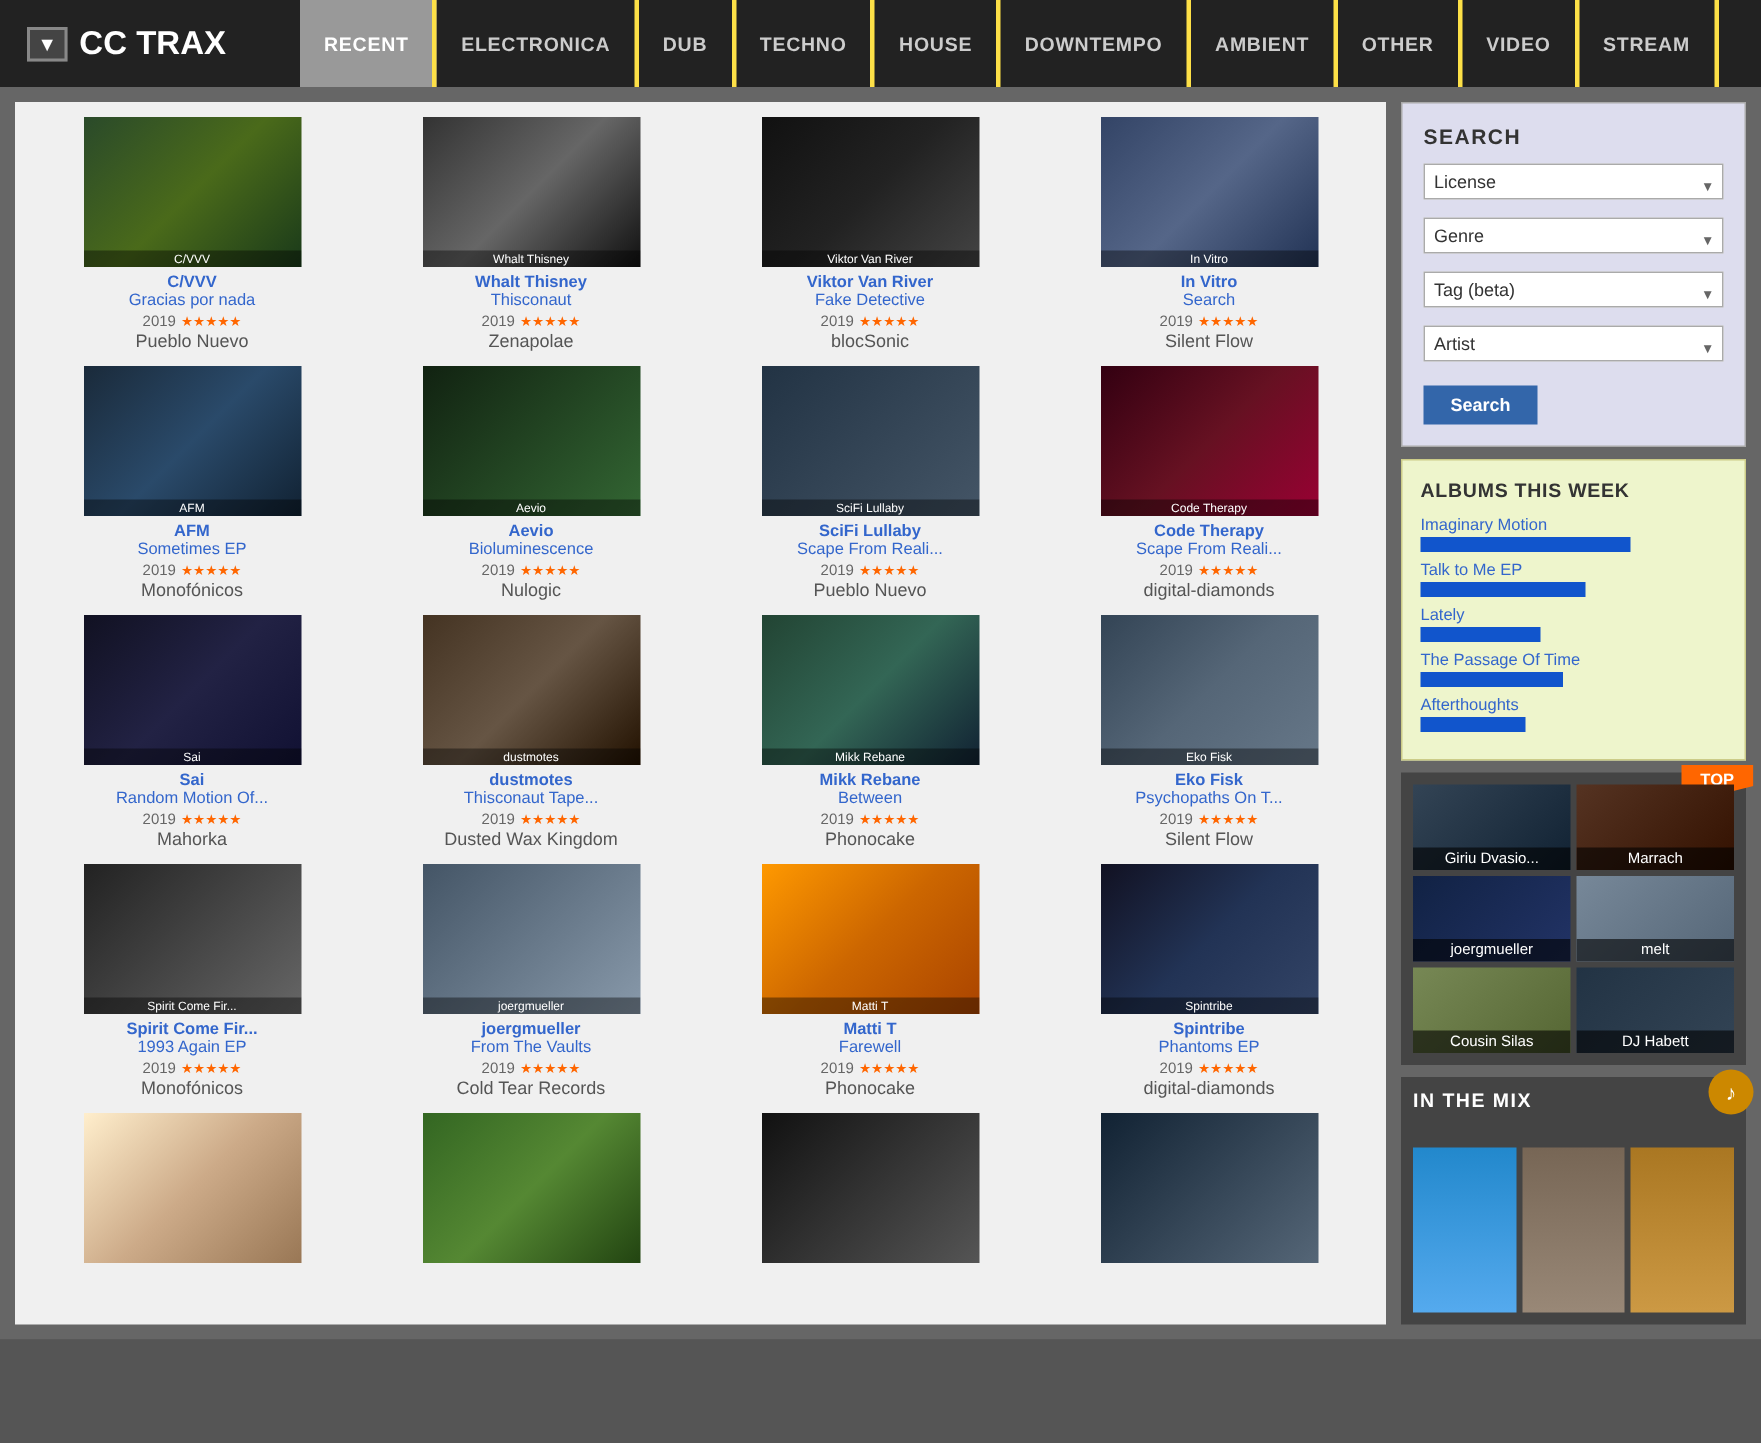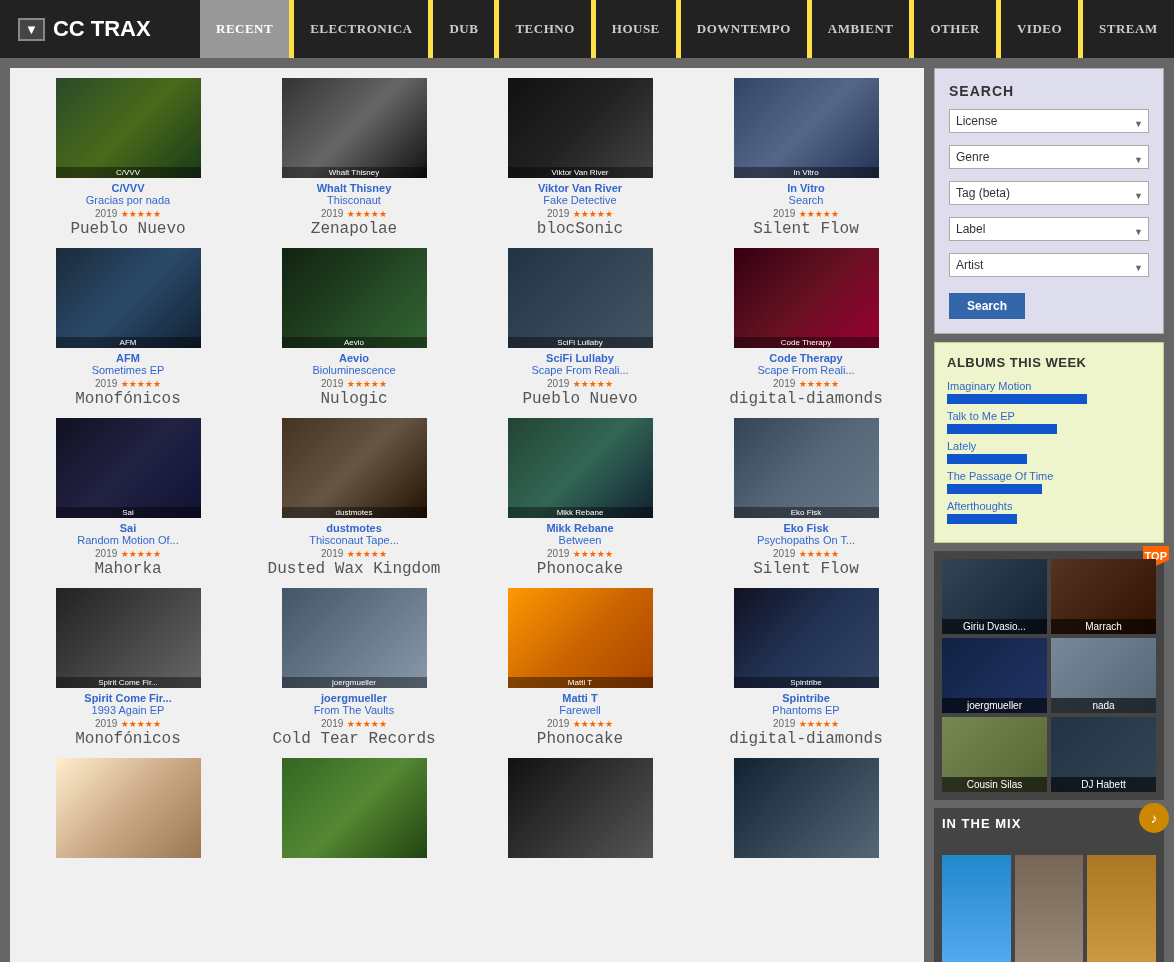--- a/index.html
+++ b/index.html
@@ -36,22 +36,21 @@
     .nav-item {
       color: #ccc;
       font-size: 13px;
       font-weight: bold;
       padding: 0 16px;
       display: flex;
       align-items: center;
       cursor: pointer;
       text-transform: uppercase;
       letter-spacing: 0.5px;
-      border-right: 5px solid #fde047;
-      font-family: Liberation Serif, serif;
+      border-right: 3px solid #fde047;
     }
     .nav-item.active { background: #999; color: white; }
 
     .album-grid {
       display: grid;
       grid-template-columns: repeat(4, 1fr);
       gap: 10px;
     }
 
     .album-item {
@@ -94,21 +93,21 @@
       font-size: 11px;
       color: #3366cc;
       font-weight: bold;
     }
     .album-title {
       font-size: 11px;
       color: #3366cc;
     }
     .album-year { font-size: 10px; color: #666; }
     .stars { color: #ff6600; font-size: 9px; }
-    .album-label { font-size: 16px; color: #555; font-family: Liberation Mono, monospace; }
+    .album-label { font-size: 12px; color: #555; }
 
     
     #search-box {
       background: #dde;
       padding: 14px;
       border: 1px solid #aaa;
     }
     #search-box h3 {
       font-size: 14px;
       font-weight: bold;
@@ -188,31 +187,31 @@
       position: relative;
     }
     .top-badge {
       position: absolute;
       top: -5px;
       right: -5px;
       background: #ff6600;
       color: white;
       font-weight: bold;
       font-size: 11px;
-      padding: 4px 2px;
+      padding: 4px 13px;
       clip-path: polygon(0 0, 100% 0, 100% 70%, 50% 100%, 0 70%);
     }
     .artist-grid {
       display: grid;
       grid-template-columns: 1fr 1fr;
       gap: 4px;
     }
     .artist-thumb {
       position: relative;
-      height: 75px;
+      height: 57px;
       overflow: hidden;
     }
     .artist-name-overlay {
       position: absolute;
       bottom: 0;
       left: 0;
       right: 0;
       background: rgba(0,0,0,0.6);
       color: white;
       font-size: 10px;
@@ -490,21 +489,20 @@
   </div>
 
   <div id="right-col">
 
     <div id="search-box">
       <h3>SEARCH</h3>
       <div id="search-selects">
       <div class="select-wrapper"><select class="search-select"><option>License</option></select></div>
           <div class="select-wrapper"><select class="search-select"><option>Genre</option></select></div>
           <div class="select-wrapper"><select class="search-select"><option>Tag (beta)</option></select></div>
-          <div class="select-wrapper"><select class="search-select"><option>Label</option></select></div>
           <div class="select-wrapper"><select class="search-select"><option>Artist</option></select></div>
         </div>
       <button class="search-btn">Search</button>
     </div>
 
     <div id="albums-week">
       <h3>ALBUMS THIS WEEK</h3>
       <div id="albums-week-list">
       <div class="album-week-item">
             <span class="album-week-title">Imaginary Motion</span>
@@ -535,21 +533,21 @@
       <div class="artist-thumb art1">
             <div class="artist-name-overlay">Giriu Dvasio...</div>
           </div>
           <div class="artist-thumb art3">
             <div class="artist-name-overlay">Marrach</div>
           </div>
           <div class="artist-thumb art4">
             <div class="artist-name-overlay">joergmueller</div>
           </div>
           <div class="artist-thumb art5">
-            <div class="artist-name-overlay">nada</div>
+            <div class="artist-name-overlay">melt</div>
           </div>
           <div class="artist-thumb art7">
             <div class="artist-name-overlay">Cousin Silas</div>
           </div>
           <div class="artist-thumb art8">
             <div class="artist-name-overlay">DJ Habett</div>
           </div>
         </div>
     </div>
 

